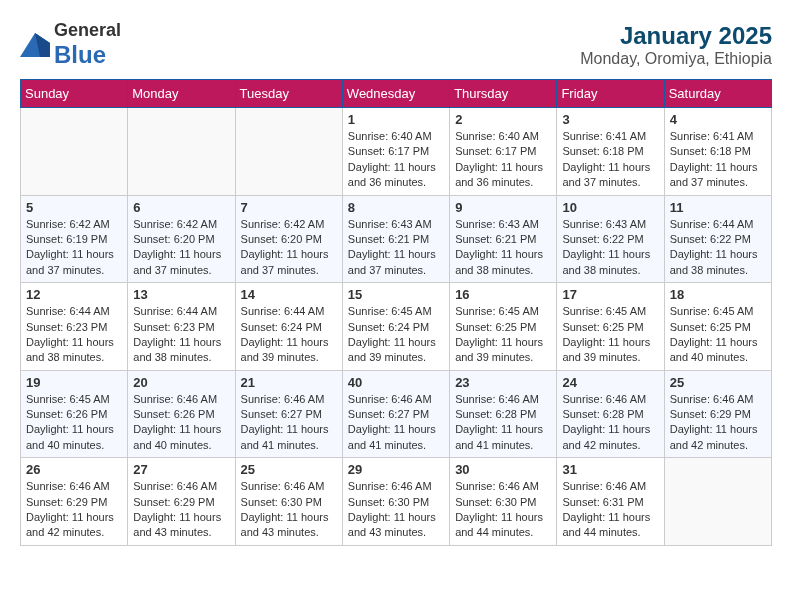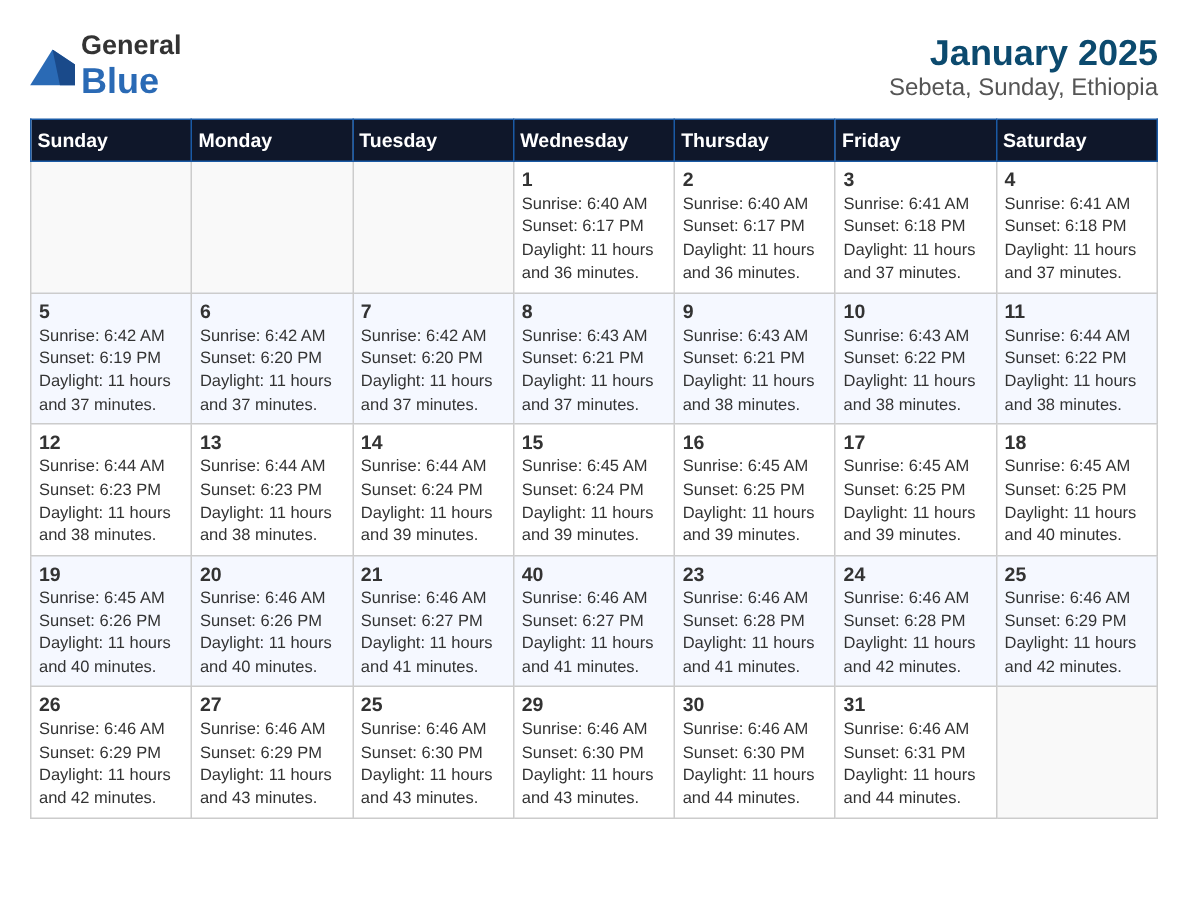--- a/index.html
+++ b/index.html
@@ -36,27 +36,27 @@
     .calendar-subtitle {
       font-size: 16px;
       color: #555;
     }
     .calendar-table {
       width: 100%;
       border-collapse: collapse;
       border: 1px solid #ccc;
     }
     .calendar-table th {
-      background-color: #0f172a;
+      background-color: #be185d;
       color: #fff;
       font-size: 13px;
       padding: 6px 4px;
       text-align: left;
       border: 1px solid #1a5aa5;
-      font-weight: bold;
+      font-weight: normal;
     }
     .calendar-table td {
       border: 1px solid #ccc;
       vertical-align: top;
       padding: 4px 5px;
       font-size: 10.5px;
       color: #333;
       width: calc(100% / 7);
       min-height: 80px;
       height: 80px;
@@ -89,21 +89,21 @@
       <polygon points="0,24 15,0 30,10 30,24" fill="#2a6ab5"></polygon>
       <polygon points="15,0 30,10 30,24 20,24" fill="#1a4a8a"></polygon>
     </svg>
     <div>
       <span style="font-size:18px;font-weight:bold;color:#333;">General</span><br>
       <span style="font-size:24px;font-weight:bold;color:#2a6ab5;">Blue</span>
     </div>
   </div>
   <div class="title-section">
     <div class="calendar-title">January 2025</div>
-    <div class="calendar-subtitle">Sebeta, Sunday, Ethiopia</div>
+    <div class="calendar-subtitle">Monday, Oromiya, Ethiopia</div>
   </div>
 </div>
 
 <table class="calendar-table">
   <thead>
     <tr>
     <th>Sunday</th>
         <th>Monday</th>
         <th>Tuesday</th>
         <th>Wednesday</th>

